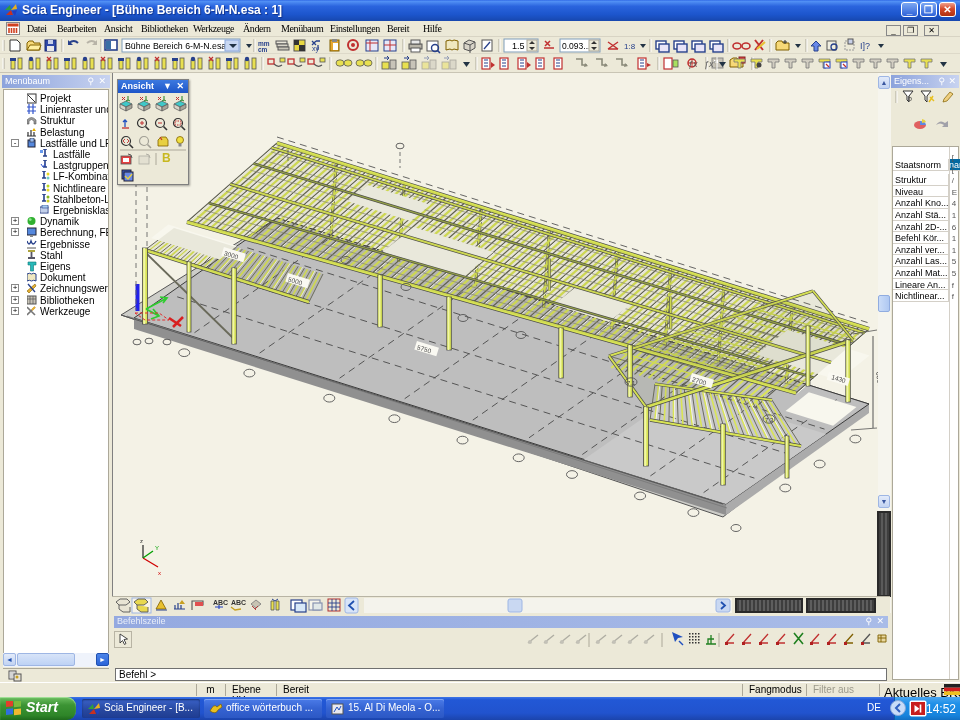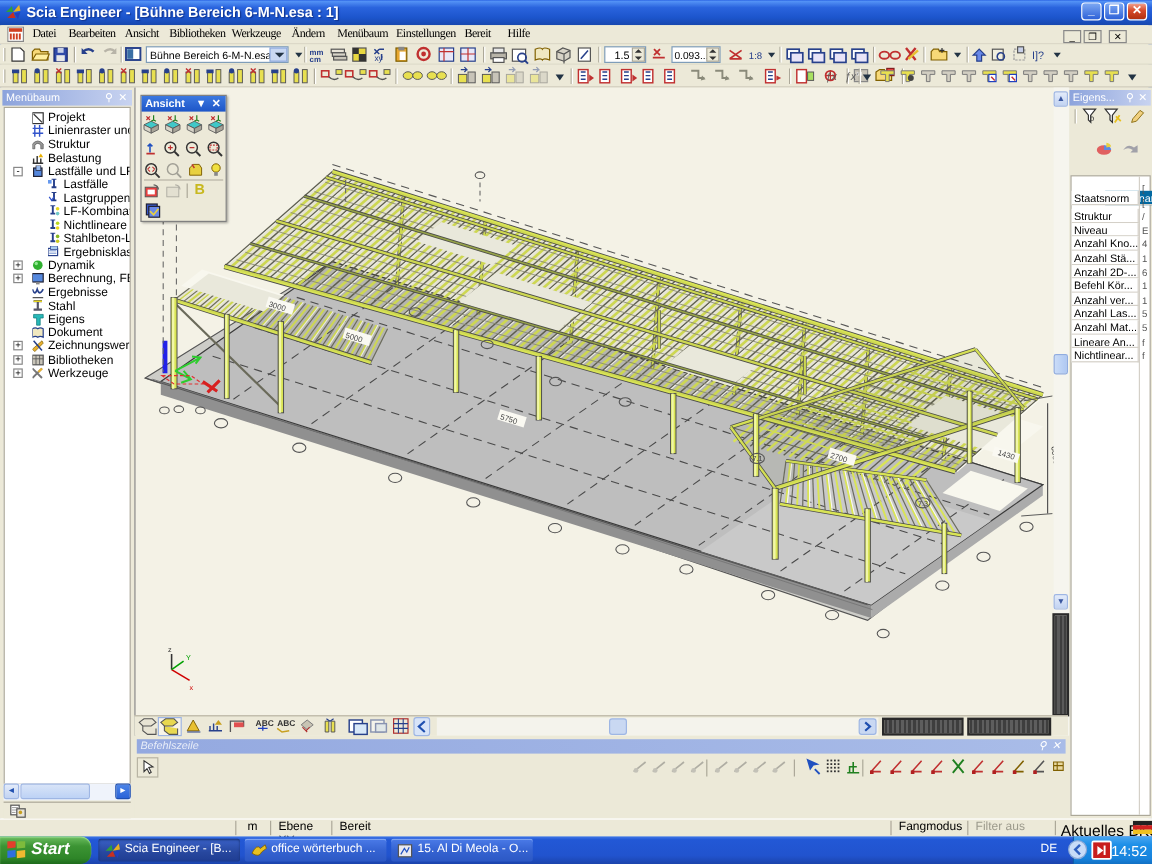--- a/index.html
+++ b/index.html
@@ -23,21 +23,21 @@
 #lp-head{position:absolute;left:2px;top:2px;width:108px;height:13px;background:linear-gradient(90deg,#8CA3DC,#C8D3F0);color:#fff;font-size:9px;padding:1px 3px;}
 #lp-tree{position:absolute;left:3px;top:16px;width:106px;height:565px;background:#fff;border:1px solid #ACA899;font-size:10px;color:#000;overflow:hidden;}
 #lp-tree .lbl{white-space:nowrap;}
 #rightpanel{left:890px;top:73px;width:70px;height:609px;background:#ECE9D8;}
 #rp-head{position:absolute;left:1px;top:2px;width:68px;height:13px;background:linear-gradient(90deg,#8CA3DC,#C8D3F0);color:#fff;font-size:9px;padding:1px 3px;}
 #rp-grid{position:absolute;left:2px;top:73px;width:67px;height:534px;background:#fff;border:1px solid #ACA899;font-size:9px;}
 .prow{position:absolute;left:0;width:56px;height:11.6px;border-bottom:1px solid #D4D0C8;border-right:1px solid #D4D0C8;padding:1px 0 0 2px;white-space:nowrap;overflow:hidden;background:#fff;}
 
 #viewport{left:112px;top:73px;width:778px;height:540px;background:#F4F2E6;border-left:1px solid #808080;}
 
-#cmdpanel{left:112px;top:613px;width:778px;height:69px;background:#ECE9D8;font-style:italic;}
+#cmdpanel{left:112px;top:613px;width:778px;height:69px;background:#ECE9D8;}
 #cmd-head{position:absolute;left:2px;top:3px;width:774px;height:12px;background:linear-gradient(90deg,#94A9E0,#A9BCE8);color:#E8EDF8;font-size:9px;padding:0px 3px;}
 #cmd-input{position:absolute;left:3px;top:55px;width:772px;height:13px;background:#fff;border:1px solid #707070;font-size:10px;padding:0 3px;}
 
 #statusbar{left:0;top:682px;width:960px;height:15px;background:#ECE9D8;border-top:1px solid #fff;font-size:10px;color:#000;}
 .stsec{position:absolute;top:1px;height:12px;border-left:1px solid #ACA899;padding:0 6px;}
 
 #taskbar{left:0;top:697px;width:960px;height:23px;background:linear-gradient(180deg,#3E77E8 0%,#2258D6 12%,#2153CE 70%,#1B44AC 100%);}
 #startbtn{position:absolute;left:0;top:0;width:76px;height:23px;background:linear-gradient(180deg,#6DBF61 0%,#3C9434 35%,#2E8528 80%,#1E6A1C 100%);border-radius:0 9px 9px 0;color:#fff;font-style:italic;font-weight:bold;font-size:14px;box-shadow:inset 0 1px 1px #A6E29C;}
 .taskbtn{position:absolute;top:2px;height:19px;background:linear-gradient(180deg,#4B7BE8,#3563D2 50%,#2C58C4);border-radius:2px;color:#fff;font-size:10px;padding:3px 4px 0 22px;white-space:nowrap;overflow:hidden;box-shadow:inset 0 1px 0 #7FA4F0;}
 #tray{position:absolute;right:0;top:0;width:66px;height:23px;background:linear-gradient(180deg,#4BA6F0 0%,#1E90E8 30%,#1783DC 80%,#1270C4 100%);border-left:1px solid #0E5CA8;color:#fff;font-size:12px;}
@@ -979,20 +979,21 @@
       <text x="42" y="477" font-size="6" fill="#00A000" font-family="Liberation Sans">Y</text>
       <text x="45" y="502" font-size="6" fill="#D00000" font-family="Liberation Sans">x</text>
 </svg></div>
 
 <div class="abs" id="ansicht">
   <div id="ans-title">Ansicht<span style="position:absolute;right:16px">▼</span><span style="position:absolute;right:4px">✕</span></div>
 </div>
 
 <div class="abs" id="cmdpanel">
   <div id="cmd-head">Befehlszeile<span style="position:absolute;right:16px;color:#fff">⚲</span><span style="position:absolute;right:4px;color:#fff">✕</span></div>
+  <div id="cmd-input">Befehl &gt;</div>
 </div>
 
 <div class="abs" id="statusbar">
   <span class="stsec" style="left:196px;width:28px;text-align:center">m</span>
   <span class="stsec" style="left:225px;width:50px">Ebene XY</span>
   <span class="stsec" style="left:276px;width:60px">Bereit</span>
   <span class="stsec" style="left:742px;width:62px">Fangmodus</span>
   <span class="stsec" style="left:806px;width:56px;color:#9C9A8C">Filter aus</span>
   <span class="stsec" style="left:879px;width:80px;border-left:1px solid #ACA899;white-space:nowrap;font-size:13px;padding:1px 0 0 4px">Aktuelles BKS</span>
 </div>

